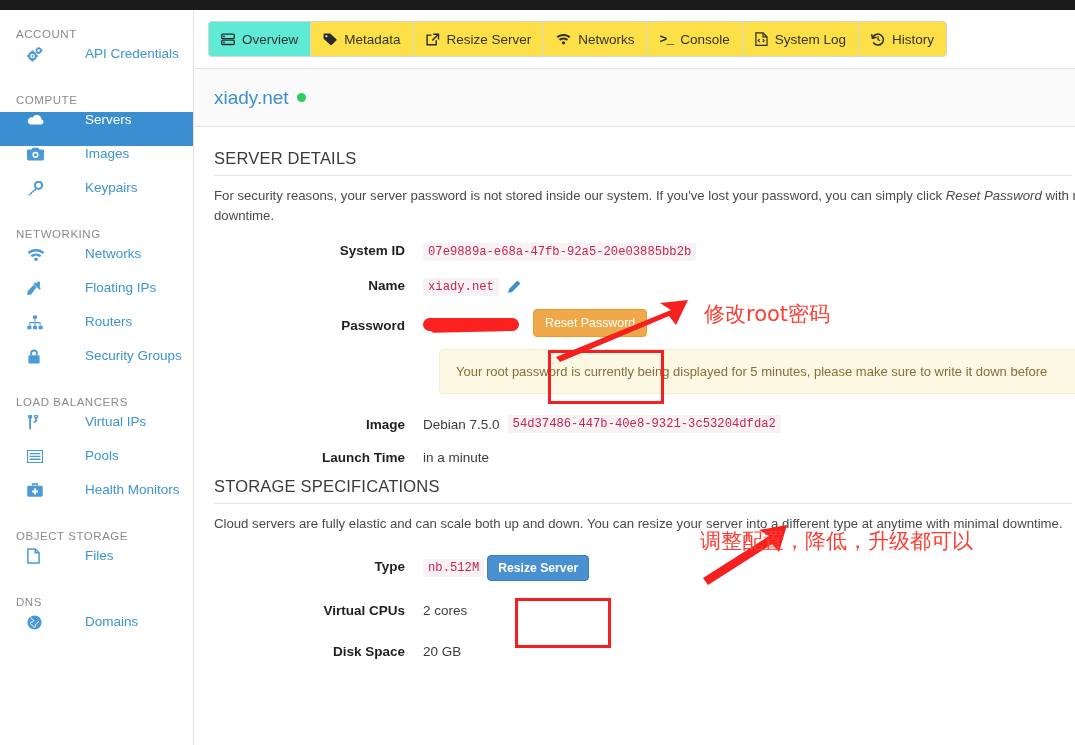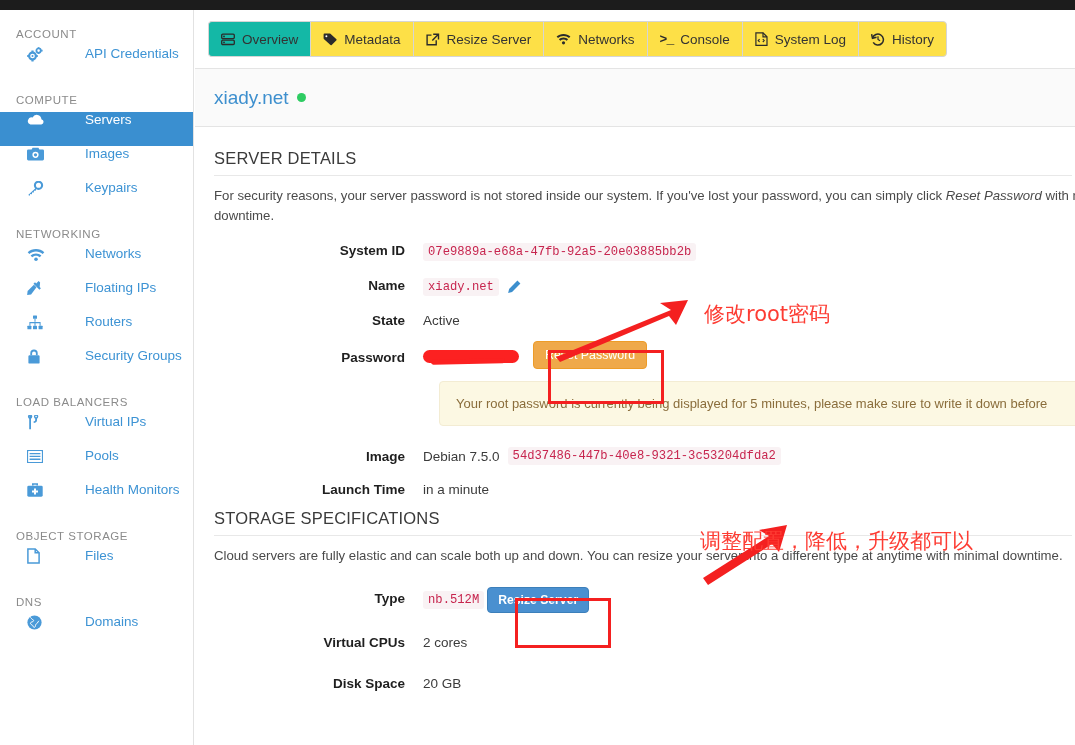--- a/index.html
+++ b/index.html
@@ -82,21 +82,21 @@
     border: 1px solid #d5d5d5;
     border-right: none;
     background: #fde047;
     color: #333333;
     font-size: 13.5px;
     cursor: pointer;
     white-space: nowrap;
   }
   .tab:first-child { border-radius: 4px 0 0 4px; }
   .tab:last-child  { border-right: 1px solid #d5d5d5; border-radius: 0 4px 4px 0; }
-  .tab.active { background: #14b8a6; }
+  .tab.active { background: #5eead4; }
   .tab .tico { display: inline-flex; align-items: center; color: #2b2b2b; }
   .tab .tico svg { display: block; }
   .tab .tico.mono {
     font-family: "Liberation Mono", monospace;
     font-size: 13px; font-weight: 700; letter-spacing: -1px;
   }
 
   
   .namebar {
     position: absolute; left: 0; top: 58px;
@@ -458,24 +458,20 @@
         <div class="dval">
           <span class="code">xiady.net</span>
           <span class="pencil">
             <svg width="14" height="14" viewBox="0 0 14 14" fill="currentColor">
                 <path d="M10.4 0.6 13.4 3.6 5.1 11.9 1.1 12.9 2.1 8.9z"></path>
               </svg>
           </span>
         </div>
       </div>
 
-      <div class="drow">
-        <div class="dlabel">State</div>
-        <div class="dval">Active</div>
-      </div>
 
       <div class="drow" style="margin-top:13px;">
         <div class="dlabel">Password</div>
         <div class="dval" style="gap:14px;">
           <span class="redact"></span>
           <span class="btn btn-warn">Reset Password</span>
         </div>
       </div>
 
       <div class="alert">Your root password is currently being displayed for 5 minutes, please make sure to write it down before</div>

